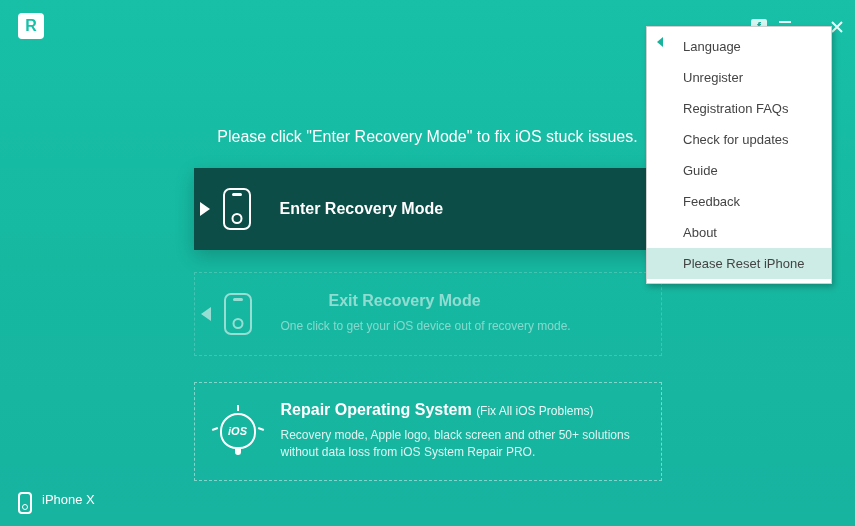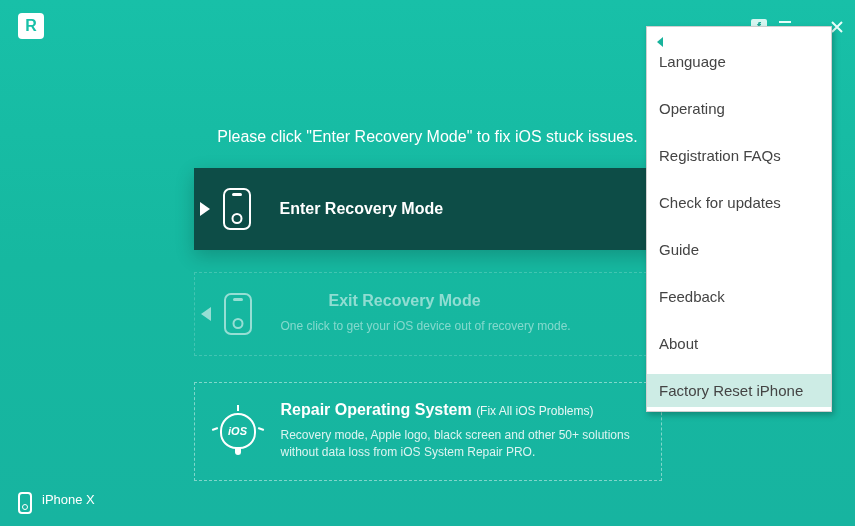--- a/index.html
+++ b/index.html
@@ -80,21 +80,21 @@
   position: absolute; top: 26px; right: 23px; width: 186px;
   background: #fff; color: #444; border: 1px solid #d0d0d0;
   box-shadow: 2px 3px 6px rgba(0,0,0,.25);
 }
 .menu .arrow-ind {
   position: absolute; top: 10px; left: 10px; width: 0; height: 0;
   border-right: 6px solid #18b39c; border-top: 5px solid transparent; border-bottom: 5px solid transparent;
 }
 .menu ul { list-style: none; padding: 4px 0; }
 .menu li {
-  padding: 8px 16px 8px 12px; font-size: 15px; cursor: pointer; margin-top: 14px;
+  padding: 8px 16px 8px 36px; font-size: 13px; cursor: pointer;
 }
 .menu li.hl { background: #cdece5; }
 </style>
 </head>
 <body>
 
 <div class="app">
 
   <div class="titlebar">
     <div class="brand">
@@ -162,23 +162,23 @@
 
   <div class="footer">
     <span class="dev-phone"></span>
     <span>iPhone X</span>
   </div>
 
   <div class="menu">
     <span class="arrow-ind"></span>
     <ul>
       <li>Language</li>
-      <li>Operating</li>
+      <li>Unregister</li>
       <li>Registration FAQs</li>
       <li>Check for updates</li>
       <li>Guide</li>
       <li>Feedback</li>
       <li>About</li>
-      <li class="hl">Factory Reset iPhone</li>
+      <li class="hl">Please Reset iPhone</li>
     </ul>
   </div>
 
 </div>
 
 </body></html>

